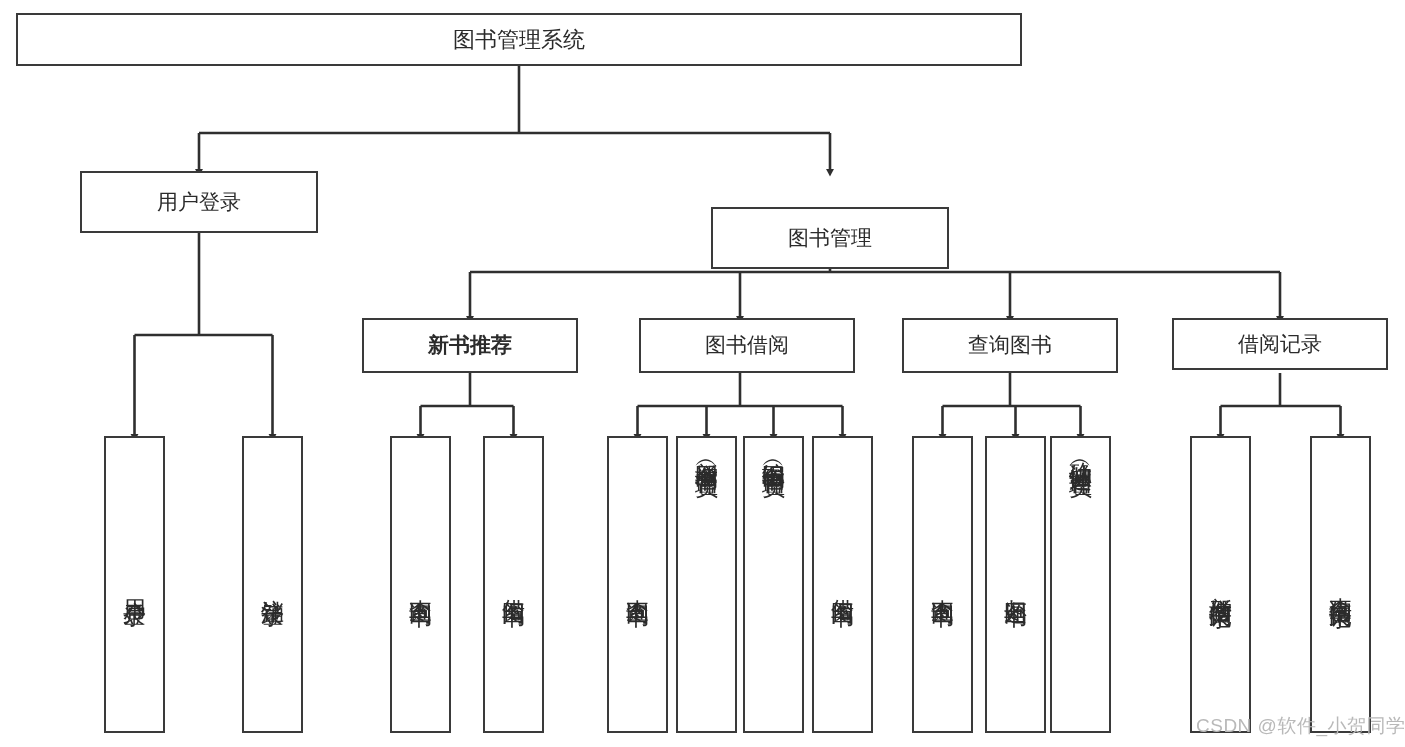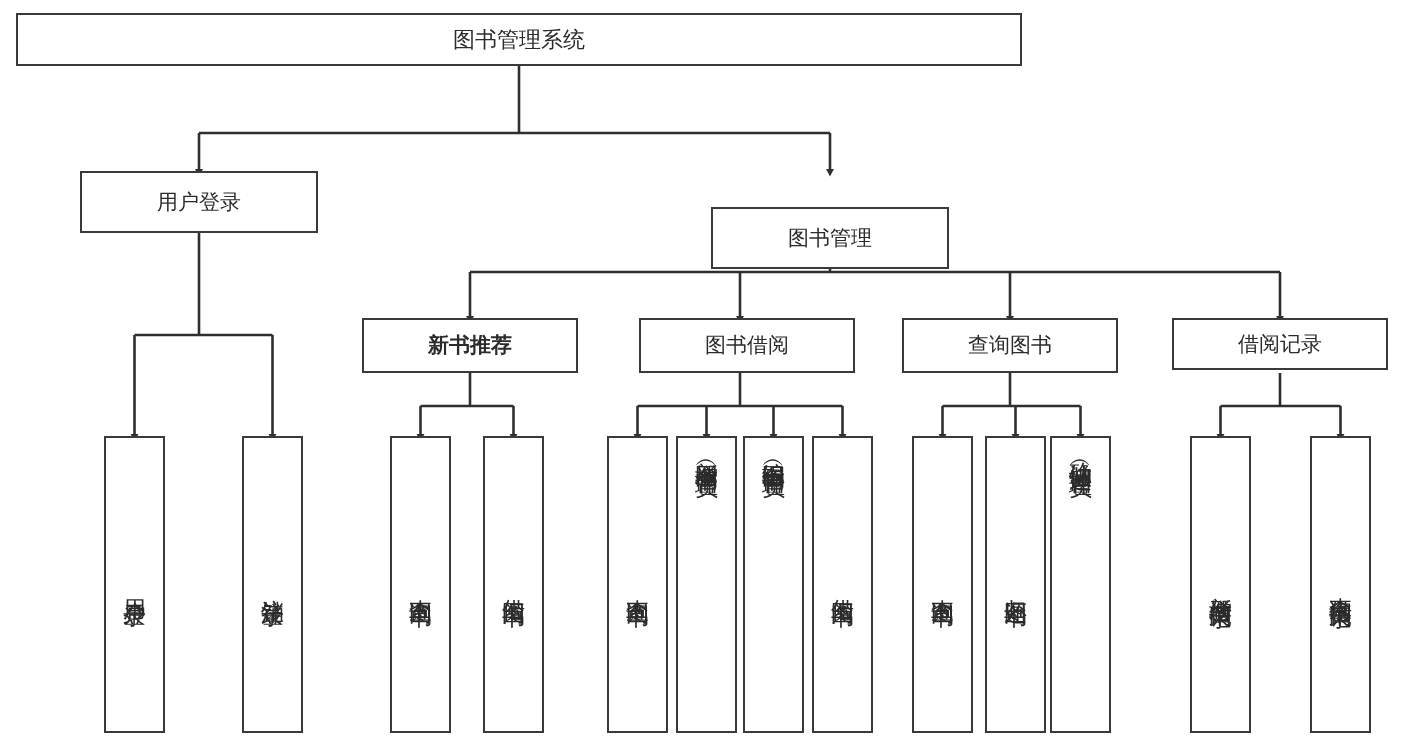--- a/index.html
+++ b/index.html
@@ -173,13 +173,14 @@
         <span class="node-label" style="color: rgb(43, 43, 43);">确认归还（管理员）</span>
       </div>
       <div class="node vertical" style="left: 1190px; top: 436px; width: 61px; height: 297px; border-color: rgb(58, 58, 58); background: rgb(255, 255, 255);">
         <span class="node-label" style="color: rgb(43, 43, 43);">新增借阅记录</span>
       </div>
       <div class="node vertical" style="left: 1310px; top: 436px; width: 61px; height: 297px; border-color: rgb(58, 58, 58); background: rgb(255, 255, 255);">
         <span class="node-label" style="color: rgb(43, 43, 43);">查询借阅记录</span>
       </div>
     </div>
 
+  <div class="watermark" style="left: 1196px; top: 713px; color: rgb(185, 185, 185);">CSDN @软件_小贺同学</div>
 </div>
 
 </body></html>

